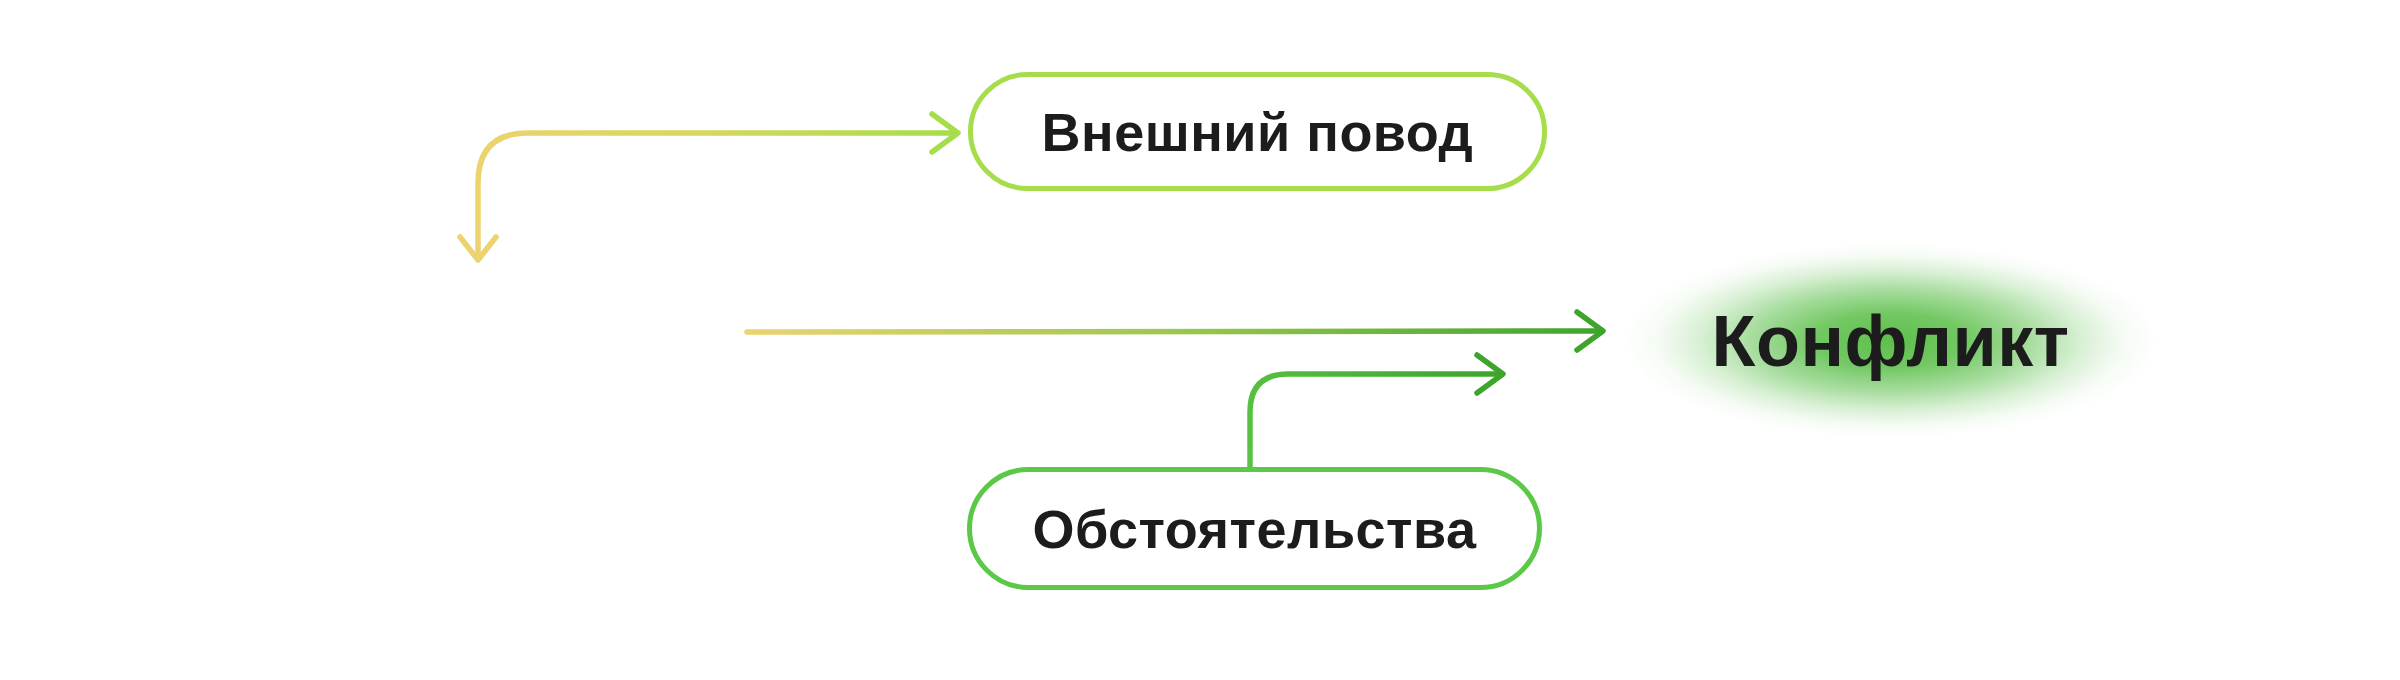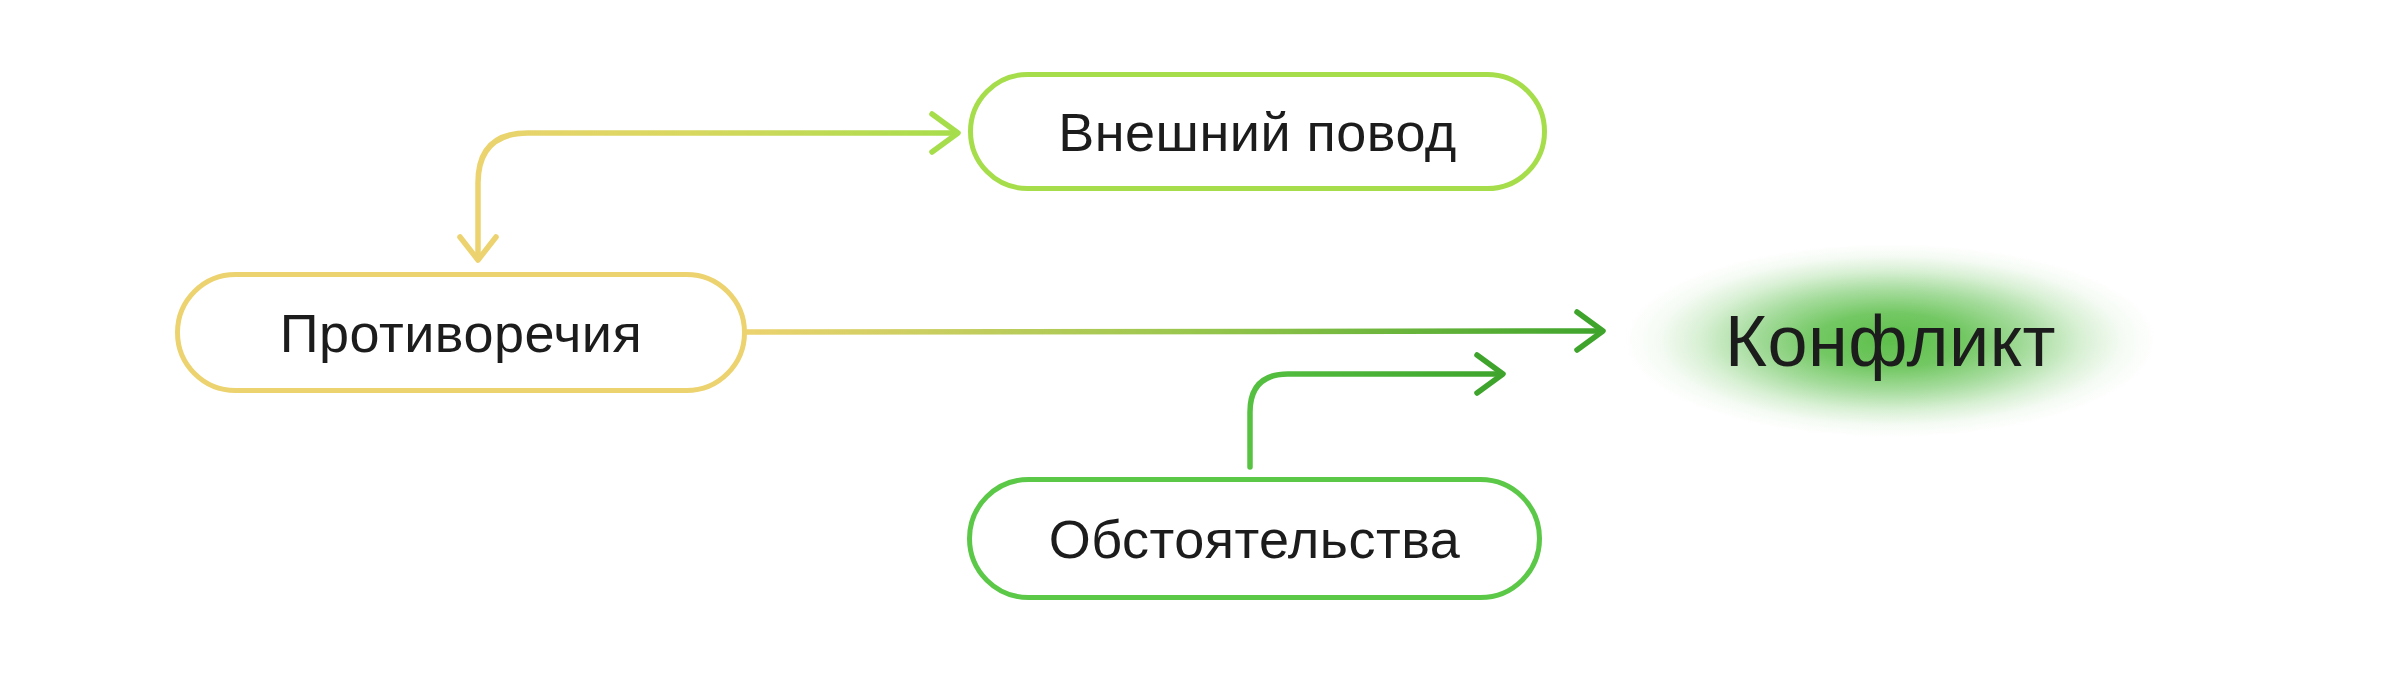--- a/index.html
+++ b/index.html
@@ -46,21 +46,20 @@
     left: 175px; top: 272px;
     width: 572px; height: 121px;
     border-color: #ecd36f;
     border-radius: 61px;
   }
   .node-obstoyatelstva {
     left: 967px; top: 467px;
     width: 575px; height: 123px;
     border-color: #5cc848;
     border-radius: 62px;
-    margin-top: 10px;
   }
   .node-konflikt {
     position: absolute;
     left: 1623px; top: 243px;
     width: 535px; height: 195px;
     display: flex;
     align-items: center;
     justify-content: center;
     color: #1c1c1c;
     font-size: 72px;
@@ -69,20 +68,21 @@
     background: radial-gradient(ellipse closest-side at 50% 50%,
       rgba(80,186,60,0.92) 0%,
       rgba(80,186,60,0.80) 28%,
       rgba(86,189,70,0.52) 52%,
       rgba(110,199,95,0.26) 72%,
       rgba(160,218,150,0.10) 87%,
       rgba(255,255,255,0) 100%);
   }
   .label {
     display: inline-block;
+    font-weight: bold;
   }
 </style>
 </head>
 <body>
 
 <div class="canvas">
 
   <svg class="edges-layer" width="2400" height="680" viewBox="0 0 2400 680" xmlns="http://www.w3.org/2000/svg">
     <defs>
       <linearGradient id="grad-top" gradientUnits="userSpaceOnUse" x1="478" y1="200" x2="958" y2="133">
@@ -115,23 +115,20 @@
     <g fill="none" stroke-width="5.5" stroke-linecap="round" stroke-linejoin="round">
       <path d="M 1250 467 L 1250 412 Q 1250 374 1288 374 L 1500 374" stroke="url(#grad-obst)"></path>
       <path d="M 1477 355 L 1503 374 L 1477 393" stroke="#3ea42c"></path>
     </g>
   </svg>
 
   <div class="node node-vneshniy">
     <span class="label">Внешний повод</span>
   </div>
 
-  <div class="node node-protivorechiya">
-    <span class="label">Противоречия</span>
-  </div>
 
   <div class="node node-obstoyatelstva">
     <span class="label">Обстоятельства</span>
   </div>
 
   <div class="node-konflikt">
     <span class="label">Конфликт</span>
   </div>
 
 </div>

